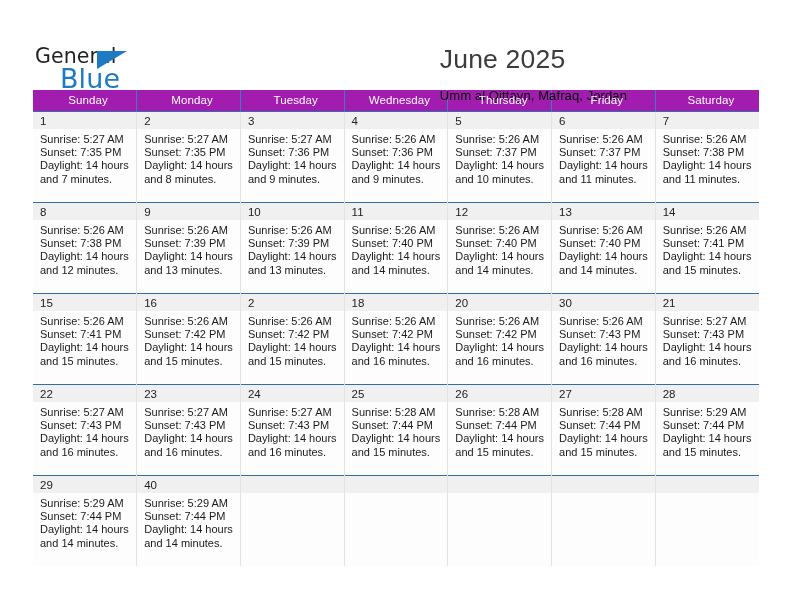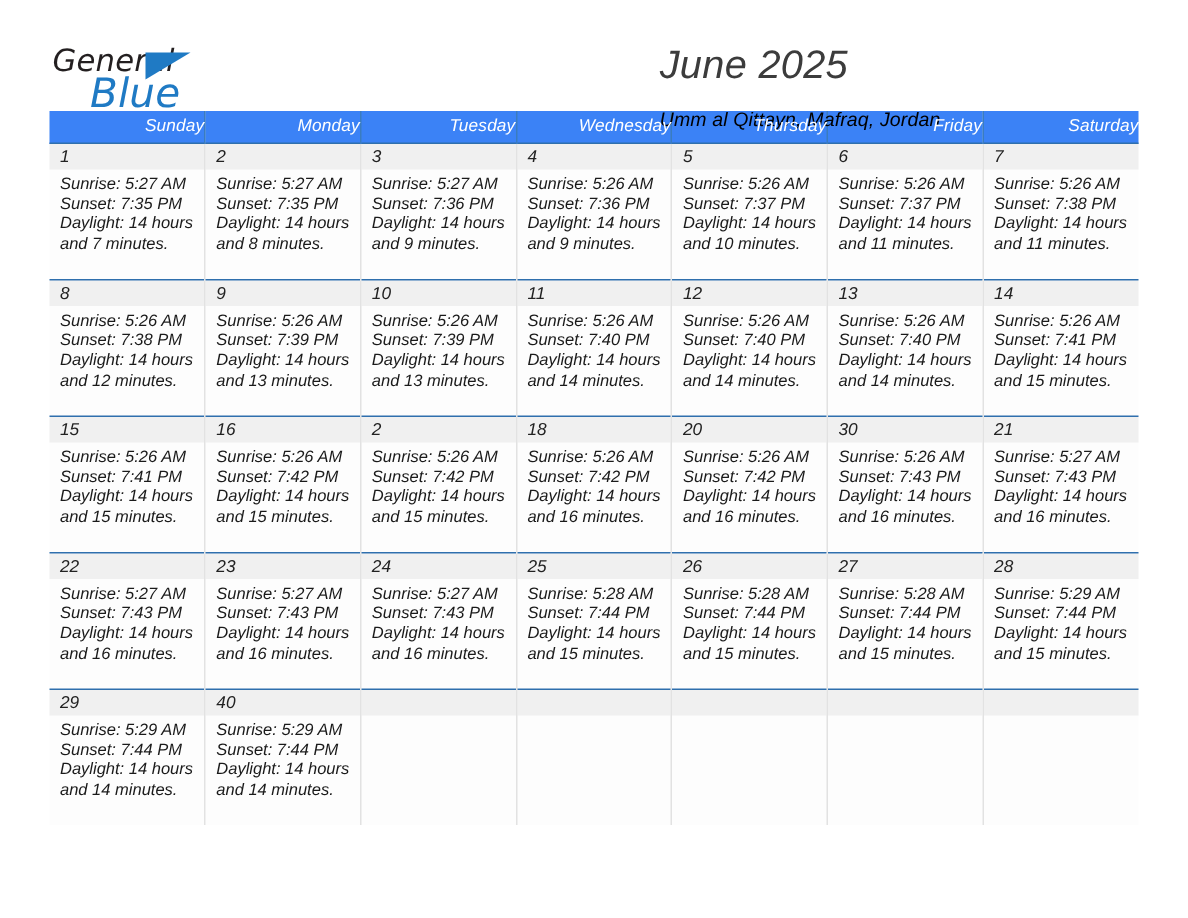--- a/index.html
+++ b/index.html
@@ -12,22 +12,21 @@
     height: 612px;
     font-family: "Liberation Sans", sans-serif;
     color: #111111;
     overflow: hidden;
   }
   .page {
     position: relative;
     width: 660px;
     height: 612px;
     box-sizing: border-box;
-    padding: 0 33px;
-    font-style: italic;
+    padding: 16px 33px;
   }
 
   
   .masthead {
     display: flex;
     align-items: flex-start;
     justify-content: space-between;
     padding-top: 30px;
     height: 62px;
     box-sizing: border-box;
@@ -86,25 +85,25 @@
   }
 
   
   .calendar {
     width: 726px;
     border-collapse: collapse;
     table-layout: fixed;
     margin-top: 12px;
   }
   .calendar th {
-    background: #3b82f6;
+    background: #a21caf;
     color: #ffffff;
     font-weight: normal;
     font-size: 11.5px;
-    text-align: right;
+    text-align: center;
     padding: 4px 0 5px 7px;
     border-right: 1px solid #3a7cbf;
     letter-spacing: 0.1px;
   }
   .calendar td {
     vertical-align: top;
     padding: 0;
     border-right: 1px solid #e2e2e2;
     border-top: 1px solid #2f6fad;
     background: #fdfdfd;

